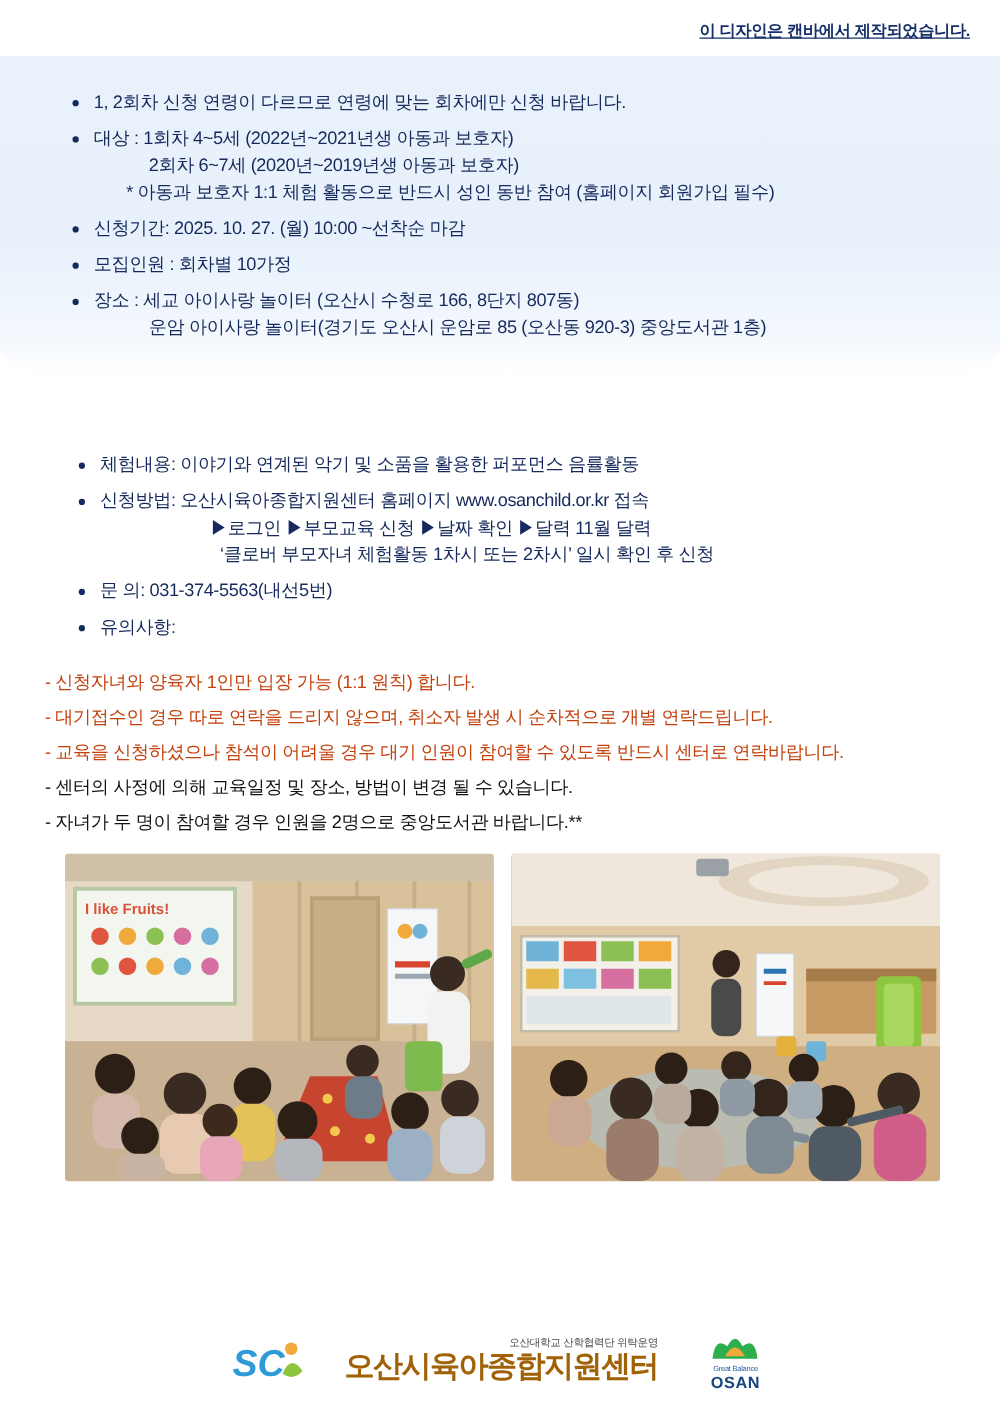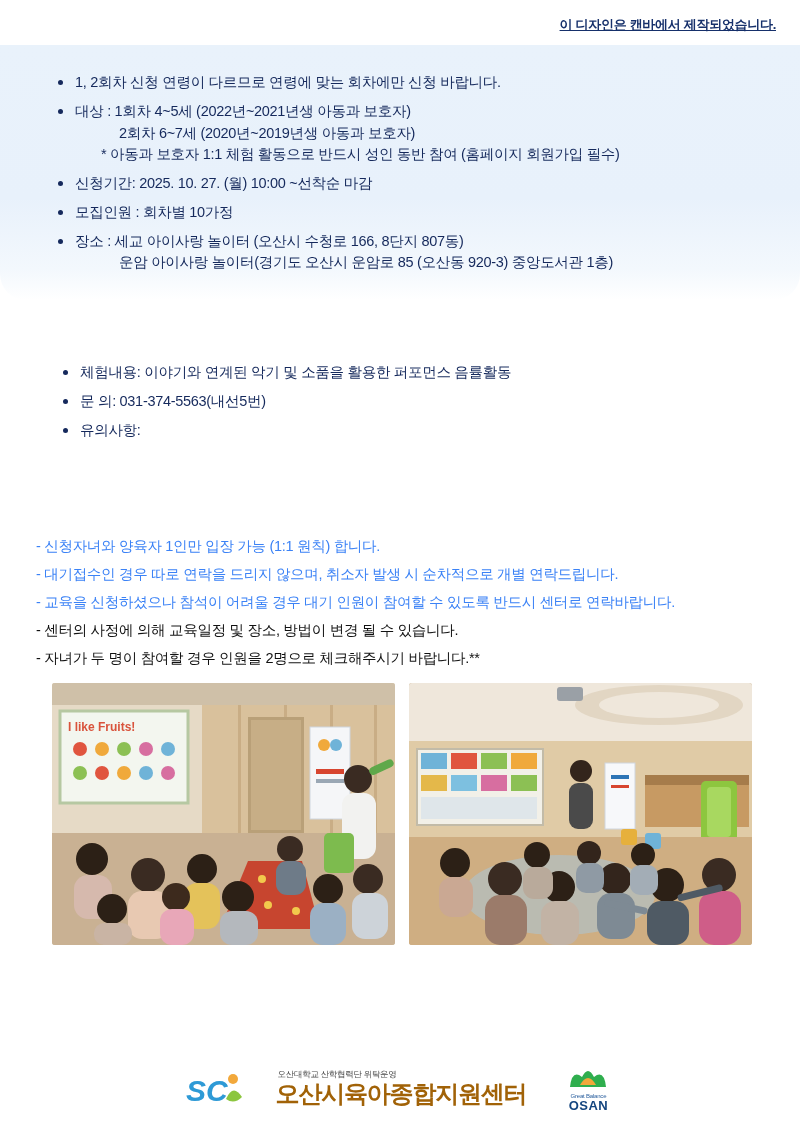--- a/index.html
+++ b/index.html
@@ -104,21 +104,21 @@
     top: 536px;
     left: 36px;
     width: 740px;
   }
   .notes p {
     margin: 0 0 7px 0;
     font-size: 14.5px;
     letter-spacing: -0.3px;
     line-height: 1.45;
   }
-  .note-red { color: #3b82f6; }
+  .note-red { color: #c2410c; }
   .note-dark { color: #111111; }
 
   
   .photos {
     position: absolute;
     top: 683px;
     left: 52px;
     width: 780px;
     display: flex;
     gap: 14px;
@@ -142,20 +142,21 @@
     display: flex;
     justify-content: center;
     align-items: center;
     gap: 28px;
   }
   .logo-mark { width: 62px; height: 46px; }
   .logo-text-wrap {
     display: flex;
     flex-direction: column;
     justify-content: center;
+    align-items: flex-end;
   }
   .logo-small {
     font-size: 8.5px;
     color: #4a4a4a;
     letter-spacing: -0.3px;
     margin-left: 2px;
   }
   .logo-main {
     font-size: 24px;
     font-weight: bold;
@@ -209,33 +210,38 @@
     <span>장소 : 세교 아이사랑 놀이터 (오산시 수청로 166, 8단지 807동)</span>
     <span class="sub-line">운암 아이사랑 놀이터(경기도 오산시 운암로 85 (오산동 920-3) 중앙도서관 1층)</span>
   </li>
 </ul>
 
 <ul class="bullets main-list">
   <li>
     <span>체험내용: 이야기와 연계된 악기 및 소품을 활용한 퍼포먼스 음률활동</span>
   </li>
   <li>
+    <span>신청방법: 오산시육아종합지원센터 홈페이지 www.osanchild.or.kr 접속</span>
+    <span class="indent-1">▶로그인 ▶부모교육 신청 ▶날짜 확인 ▶달력 11월 달력</span>
+    <span class="indent-2">‘클로버 부모자녀 체험활동 1차시 또는 2차시’ 일시 확인 후 신청</span>
+  </li>
+  <li>
     <span>문 의: 031-374-5563(내선5번)</span>
   </li>
   <li>
     <span>유의사항:</span>
   </li>
 </ul>
 
 <div class="notes">
   <p class="note-red">- 신청자녀와 양육자 1인만 입장 가능 (1:1 원칙) 합니다.</p>
   <p class="note-red">- 대기접수인 경우 따로 연락을 드리지 않으며, 취소자 발생 시 순차적으로 개별 연락드립니다.</p>
   <p class="note-red">- 교육을 신청하셨으나 참석이 어려울 경우 대기 인원이 참여할 수 있도록 반드시 센터로 연락바랍니다.</p>
   <p class="note-dark">- 센터의 사정에 의해 교육일정 및 장소, 방법이 변경 될 수 있습니다.</p>
-  <p class="note-dark">- 자녀가 두 명이 참여할 경우 인원을 2명으로 체크해주시기 바랍니다.**</p>
+  <p class="note-dark">- 자녀가 두 명이 참여할 경우 인원을 2명으로 중앙도서관 바랍니다.**</p>
 </div>
 
 <div class="photos">
   <div class="photo">
     <svg width="343" height="262" viewBox="0 0 343 262">
       <rect x="0" y="0" width="343" height="262" fill="#d8c7ae"></rect>
       <rect x="0" y="0" width="343" height="150" fill="#e6dac6"></rect>
       <rect x="0" y="0" width="343" height="22" fill="#cfc0a8"></rect>
 
       <rect x="150" y="22" width="193" height="128" fill="#d9c19c"></rect>

